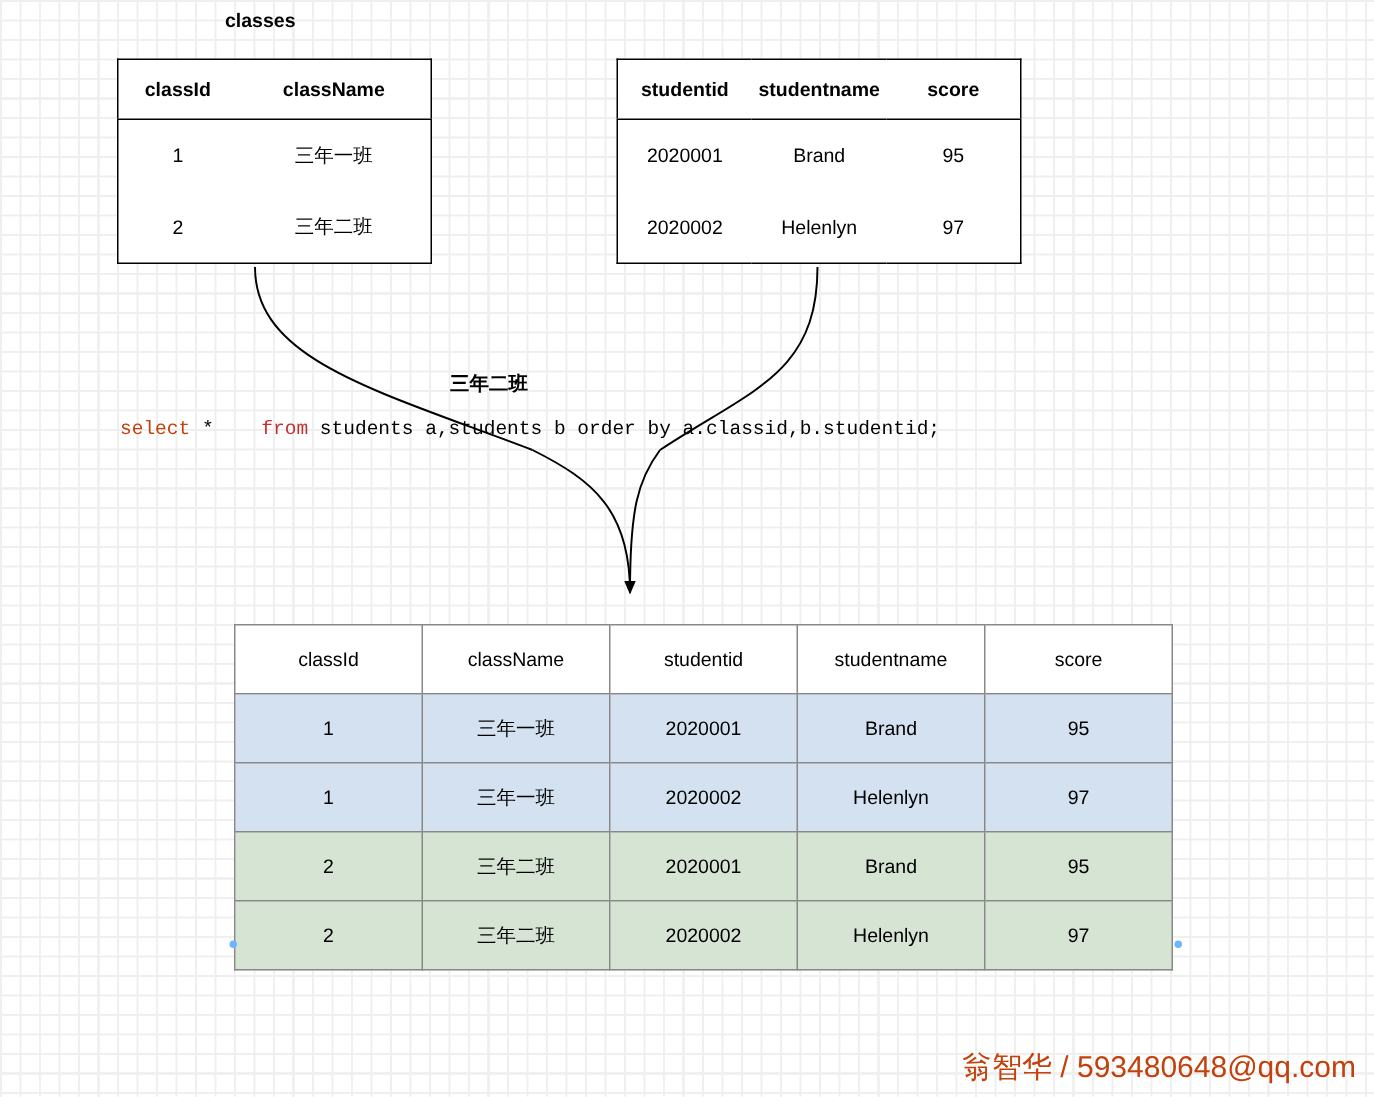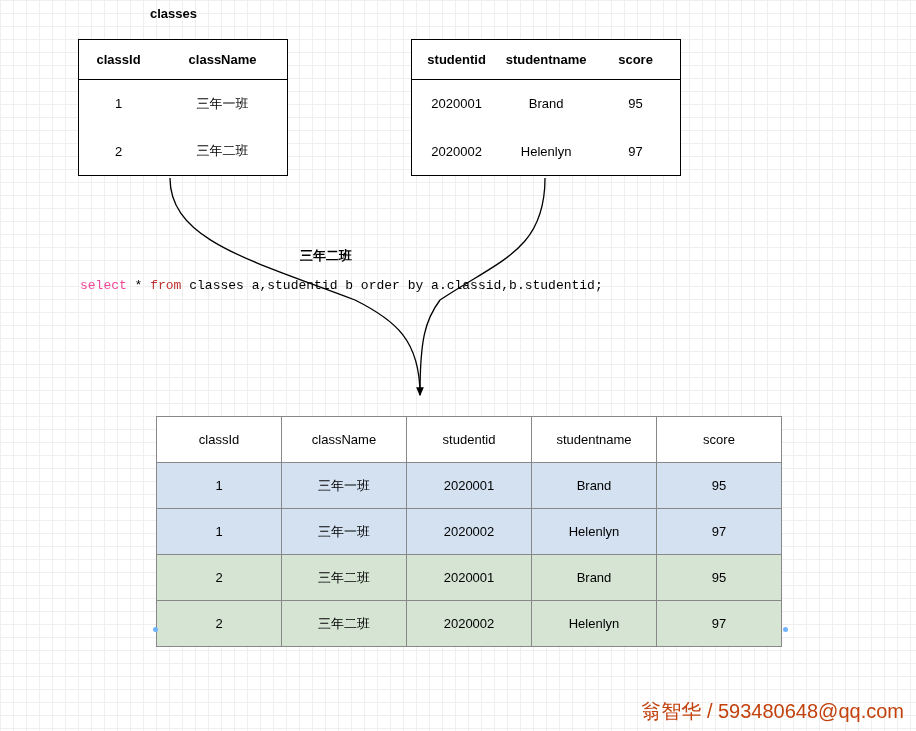--- a/index.html
+++ b/index.html
@@ -64,22 +64,22 @@
     font-size: 13px;
   }
 
   #sql-line {
     position: absolute;
     left: 80px; top: 278px;
     font-family: "Courier New", monospace;
     font-size: 13px;
     white-space: pre;
   }
-  #sql-line .kw-select { color: #ec4899; }
-  #sql-line .kw-from   { color: #c03030; }
+  #sql-line .kw-select { color: #c2410c; }
+  #sql-line .kw-from   { color: #c03030; margin-left: 24px; }
 
   #result-table {
     position: absolute;
     left: 156px; top: 416px;
     border-collapse: collapse;
     background: #fff;
   }
   #result-table th, #result-table td {
     border: 1px solid #888;
     text-align: center;
@@ -153,21 +153,21 @@
   <tr>
     <td>2020002</td>
     <td>Helenlyn</td>
     <td>97</td>
   </tr>
 </tbody>
   </table>
 
 <div id="cartesian-label">三年二班</div>
 
-<div id="sql-line"><span class="kw-select">select</span><span> * </span><span class="kw-from">from</span><span> classes a,studentid b order by a.classid,b.studentid;</span></div>
+<div id="sql-line"><span class="kw-select">select</span><span> * </span><span class="kw-from">from</span><span> students a,students b order by a.classid,b.studentid;</span></div>
 
 <svg id="svg-arrows">
   <defs>
     <marker id="arrowhead" markerWidth="10" markerHeight="10" refX="6" refY="3" orient="auto">
       <path d="M0,0 L7,3 L0,6 Z" fill="#000"></path>
     </marker>
   </defs>
 
   <path d="M 170 178 C 170 240, 250 260, 355 300" stroke="#000" stroke-width="1.3" fill="none"></path>
 

